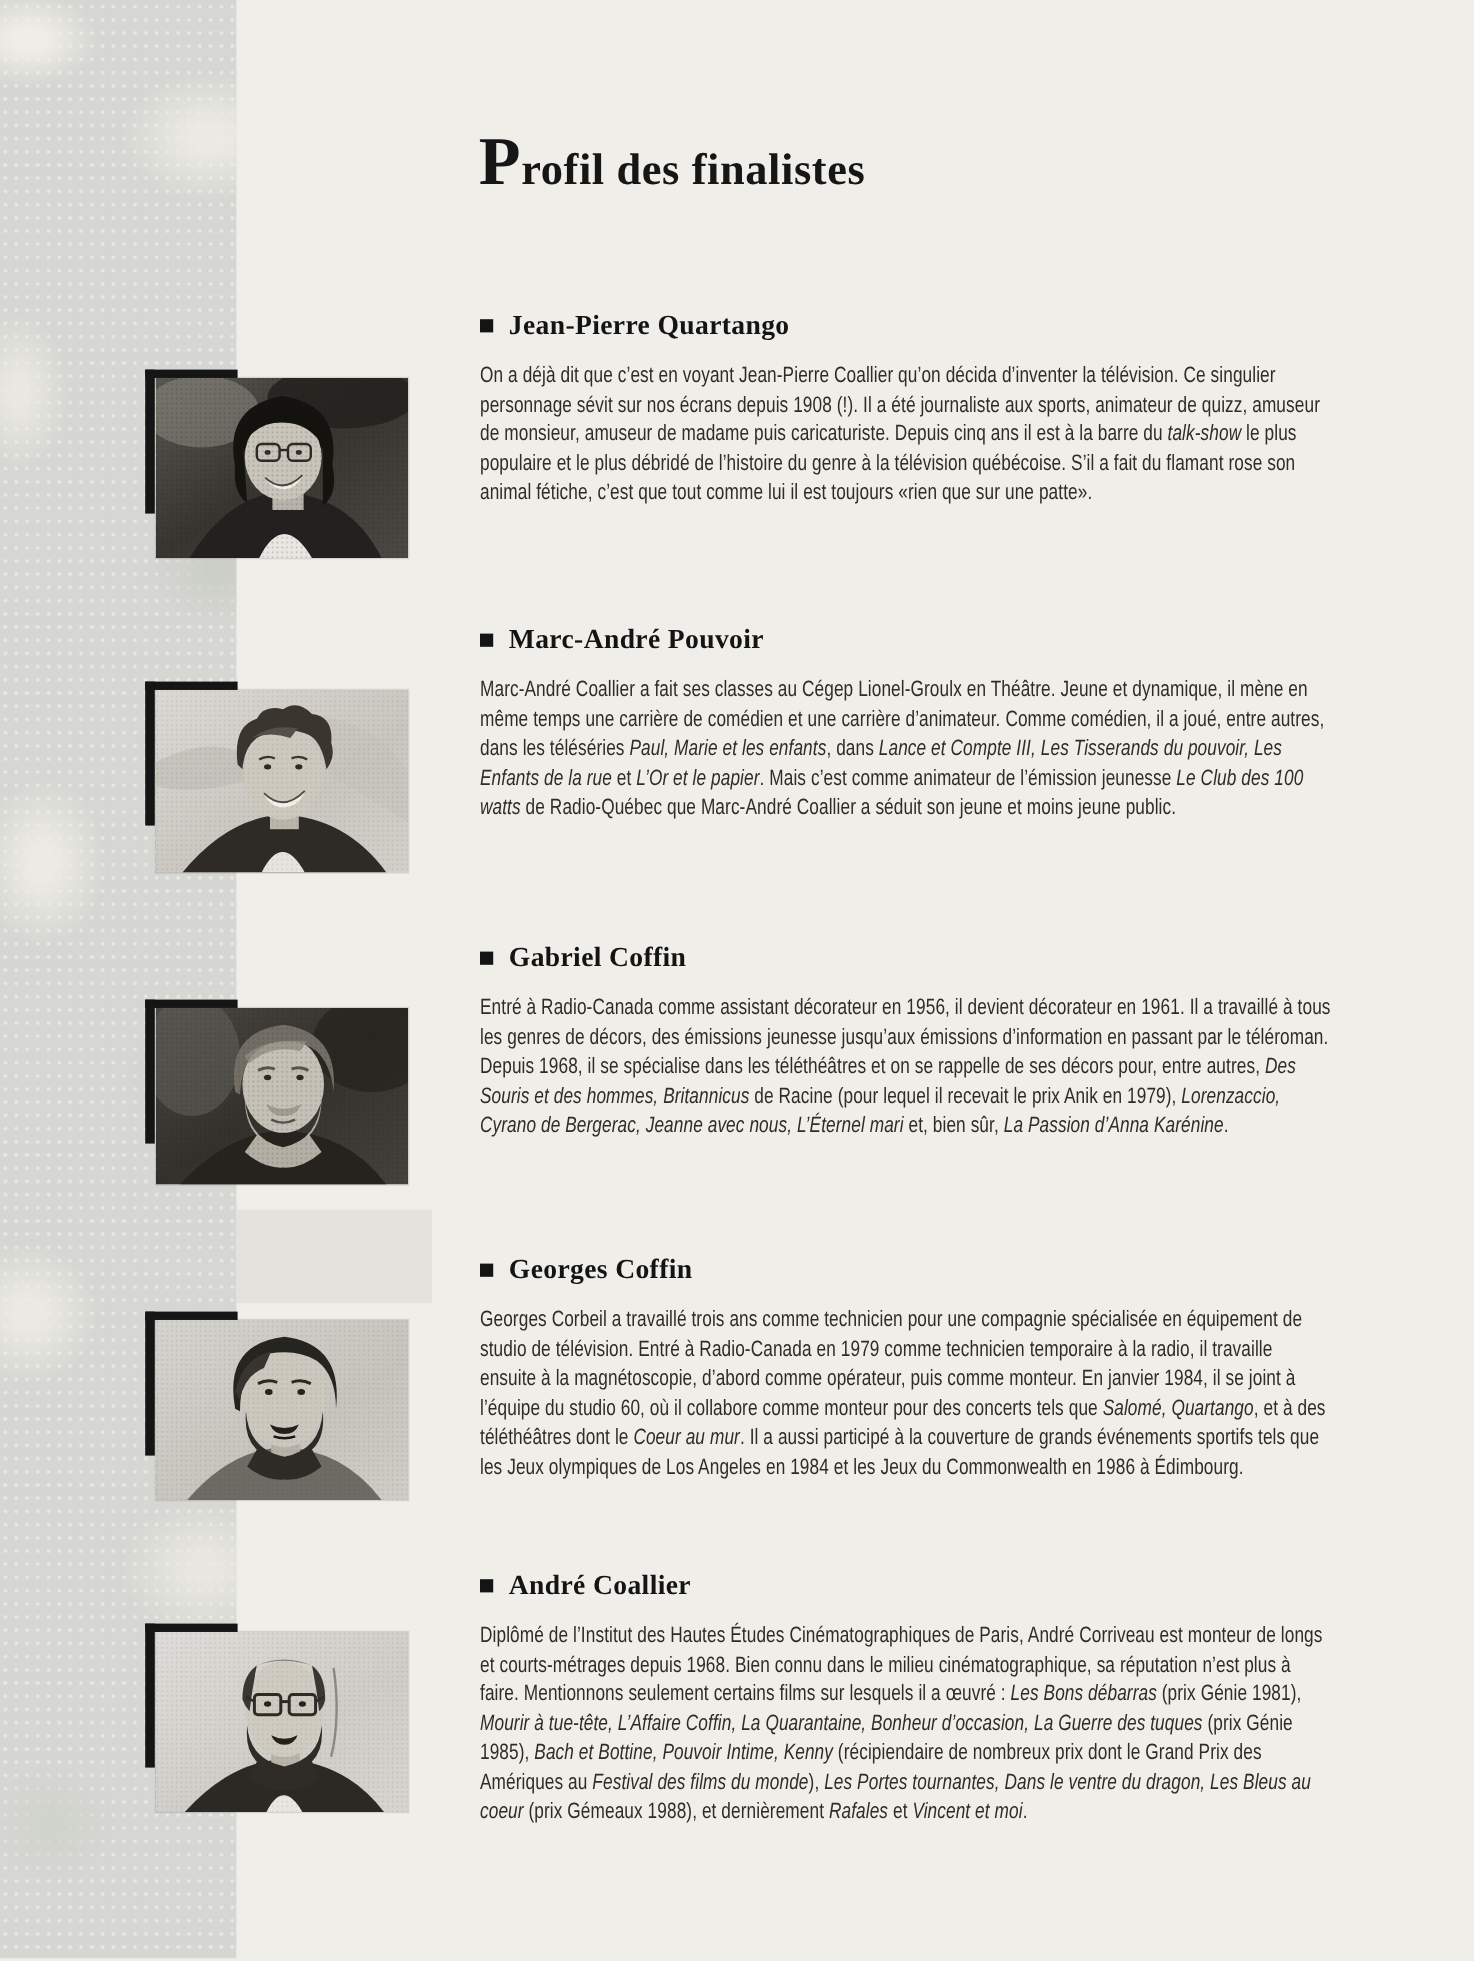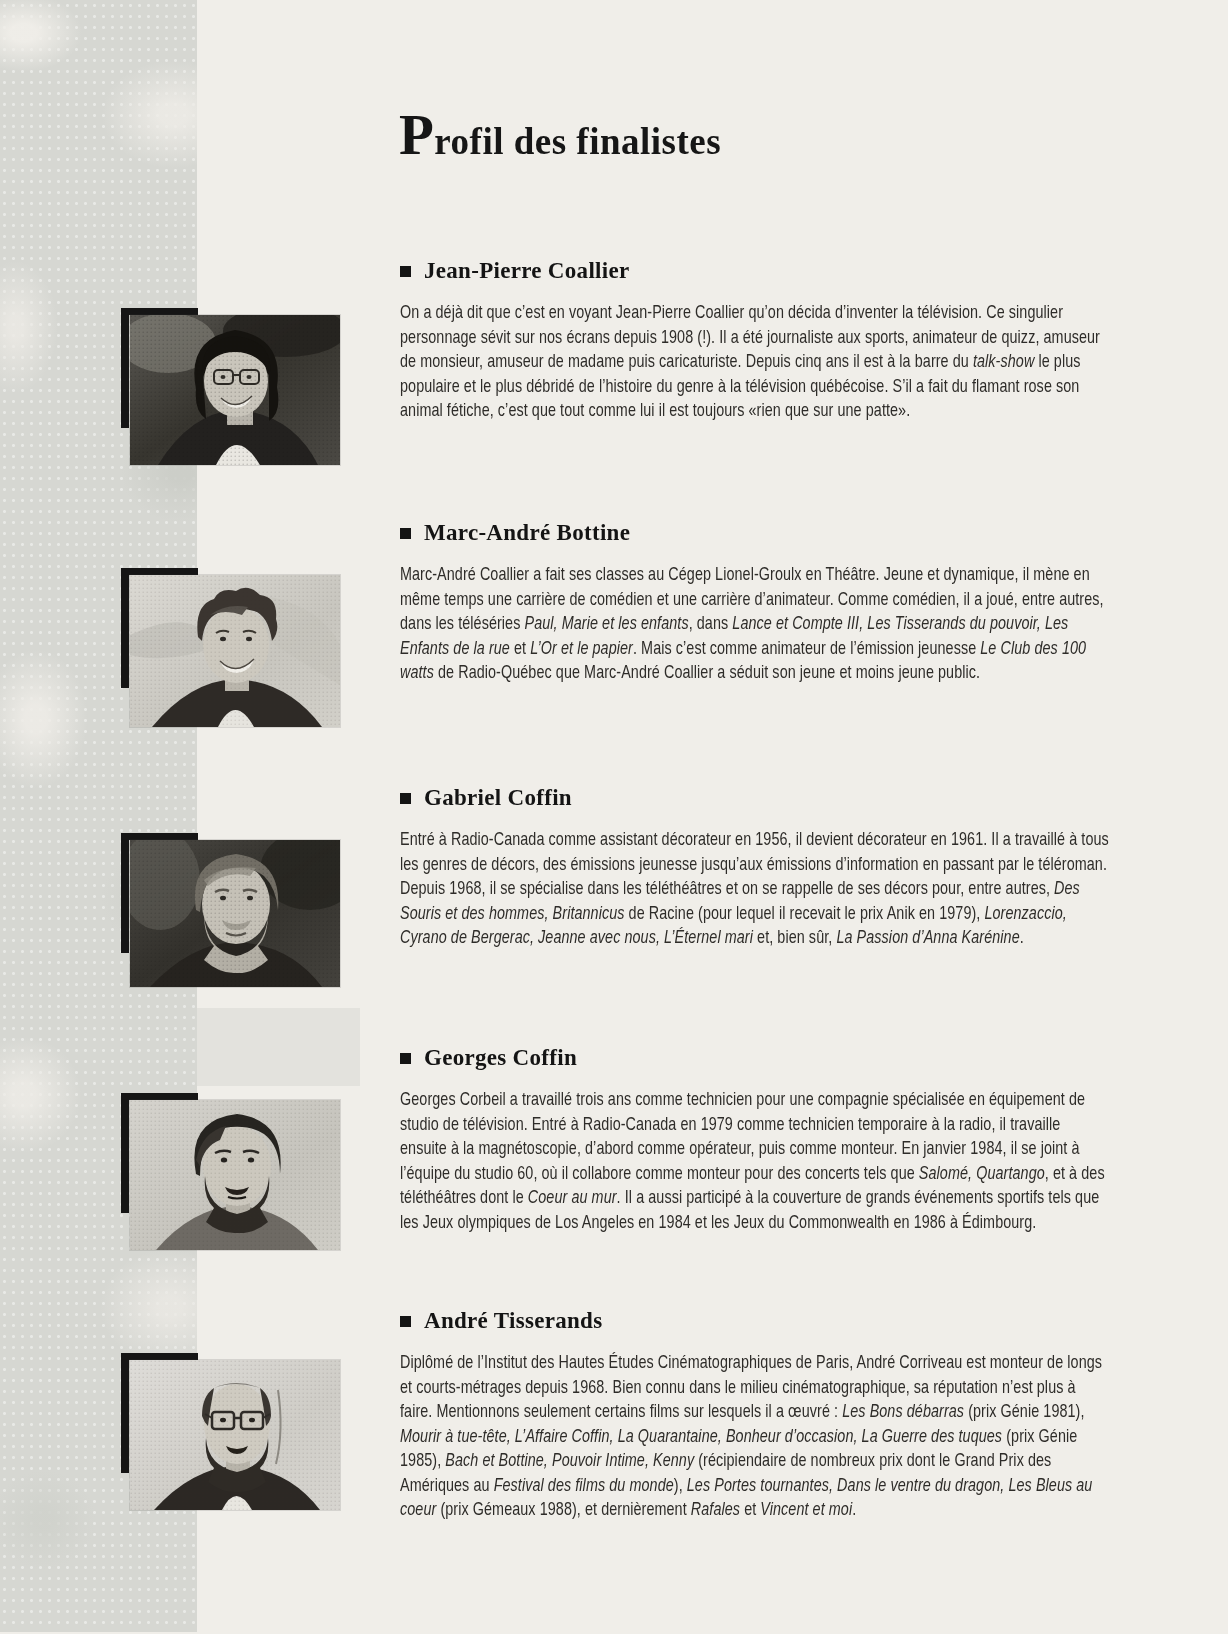--- a/index.html
+++ b/index.html
@@ -228,37 +228,37 @@
       <line x1="133" y1="58" x2="140" y2="54" stroke="#2e2b27" stroke-width="2"></line>
       <ellipse cx="93" cy="60" rx="3" ry="2.3" fill="#27241f"></ellipse>
       <ellipse cx="122" cy="60" rx="3" ry="2.3" fill="#27241f"></ellipse>
       <path d="M76 78 Q78 106 107 112 Q136 106 138 78 Q140 98 130 108 L136 122 Q122 133 107 132 Q92 133 78 122 L84 108 Q74 98 76 78 Z" fill="#2f2b26"></path>
       <path d="M96 86 Q107 92 118 86 Q115 94 107 94 Q99 94 96 86 Z" fill="#242019"></path>
       <rect width="210" height="150" fill="url(#ht5)"></rect>
     </svg>
   </figure>
 
   <section class="profile" style="top:256px">
-    <h2><span class="bullet"></span><span>Jean-Pierre Coallier</span></h2>
+    <h2><span class="bullet"></span><span>Jean-Pierre Quartango</span></h2>
     <p class="bio"><span>On a déjà dit que c’est en voyant Jean-Pierre Coallier qu’on décida d’inventer la télévision. Ce singulier personnage sévit sur nos écrans depuis 1908 (!). Il a été journaliste aux sports, animateur de quizz, amuseur de monsieur, amuseur de madame puis caricaturiste. Depuis cinq ans il est à la barre du </span><i>talk-show</i><span> le plus populaire et le plus débridé de l’histoire du genre à la télévision québécoise. S’il a fait du flamant rose son animal fétiche, c’est que tout comme lui il est toujours «rien que sur une patte».</span></p>
   </section>
 
   <section class="profile" style="top:518px">
-    <h2><span class="bullet"></span><span>Marc-André Bottine</span></h2>
+    <h2><span class="bullet"></span><span>Marc-André Pouvoir</span></h2>
     <p class="bio"><span>Marc-André Coallier a fait ses classes au Cégep Lionel-Groulx en Théâtre. Jeune et dynamique, il mène en même temps une carrière de comédien et une carrière d’animateur. Comme comédien, il a joué, entre autres, dans les téléséries </span><i>Paul, Marie et les enfants</i><span>, dans </span><i>Lance et Compte III, Les Tisserands du pouvoir, Les Enfants de la rue</i><span> et </span><i>L’Or et le papier</i><span>. Mais c’est comme animateur de l’émission jeunesse </span><i>Le Club des 100 watts</i><span> de Radio-Québec que Marc-André Coallier a séduit son jeune et moins jeune public.</span></p>
   </section>
 
   <section class="profile" style="top:783px">
     <h2><span class="bullet"></span><span>Gabriel Coffin</span></h2>
     <p class="bio"><span>Entré à Radio-Canada comme assistant décorateur en 1956, il devient décorateur en 1961. Il a travaillé à tous les genres de décors, des émissions jeunesse jusqu’aux émissions d’information en passant par le téléroman. Depuis 1968, il se spécialise dans les téléthéâtres et on se rappelle de ses décors pour, entre autres, </span><i>Des Souris et des hommes, Britannicus</i><span> de Racine (pour lequel il recevait le prix Anik en 1979), </span><i>Lorenzaccio, Cyrano de Bergerac, Jeanne avec nous, L’Éternel mari</i><span> et, bien sûr, </span><i>La Passion d’Anna Karénine</i><span>.</span></p>
   </section>
 
   <section class="profile" style="top:1043px">
     <h2><span class="bullet"></span><span>Georges Coffin</span></h2>
     <p class="bio"><span>Georges Corbeil a travaillé trois ans comme technicien pour une compagnie spécialisée en équipement de studio de télévision. Entré à Radio-Canada en 1979 comme technicien temporaire à la radio, il travaille ensuite à la magnétoscopie, d’abord comme opérateur, puis comme monteur. En janvier 1984, il se joint à l’équipe du studio 60, où il collabore comme monteur pour des concerts tels que </span><i>Salomé, Quartango</i><span>, et à des téléthéâtres dont le </span><i>Coeur au mur</i><span>. Il a aussi participé à la couverture de grands événements sportifs tels que les Jeux olympiques de Los Angeles en 1984 et les Jeux du Commonwealth en 1986 à Édimbourg.</span></p>
   </section>
 
   <section class="profile" style="top:1306px">
-    <h2><span class="bullet"></span><span>André Tisserands</span></h2>
+    <h2><span class="bullet"></span><span>André Coallier</span></h2>
     <p class="bio"><span>Diplômé de l’Institut des Hautes Études Cinématographiques de Paris, André Corriveau est monteur de longs et courts-métrages depuis 1968. Bien connu dans le milieu cinématographique, sa réputation n’est plus à faire. Mentionnons seulement certains films sur lesquels il a œuvré : </span><i>Les Bons débarras</i><span> (prix Génie 1981), </span><i>Mourir à tue-tête, L’Affaire Coffin, La Quarantaine, Bonheur d’occasion, La Guerre des tuques</i><span> (prix Génie 1985), </span><i>Bach et Bottine, Pouvoir Intime, Kenny</i><span> (récipiendaire de nombreux prix dont le Grand Prix des Amériques au </span><i>Festival des films du monde</i><span>), </span><i>Les Portes tournantes, Dans le ventre du dragon, Les Bleus au coeur</i><span> (prix Gémeaux 1988), et dernièrement </span><i>Rafales</i><span> et </span><i>Vincent et moi</i><span>.</span></p>
   </section>
 
 </div>
 
 </body></html>

